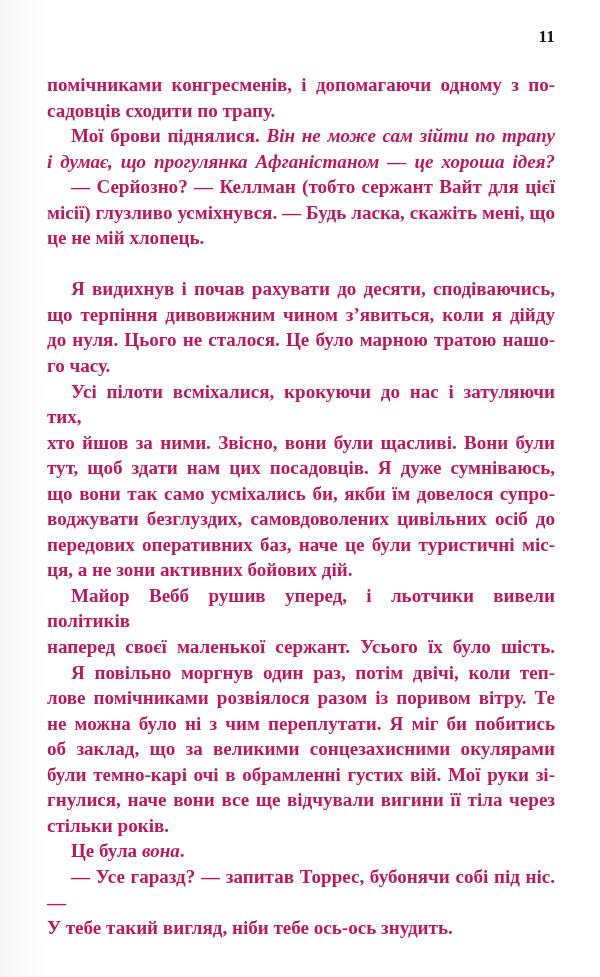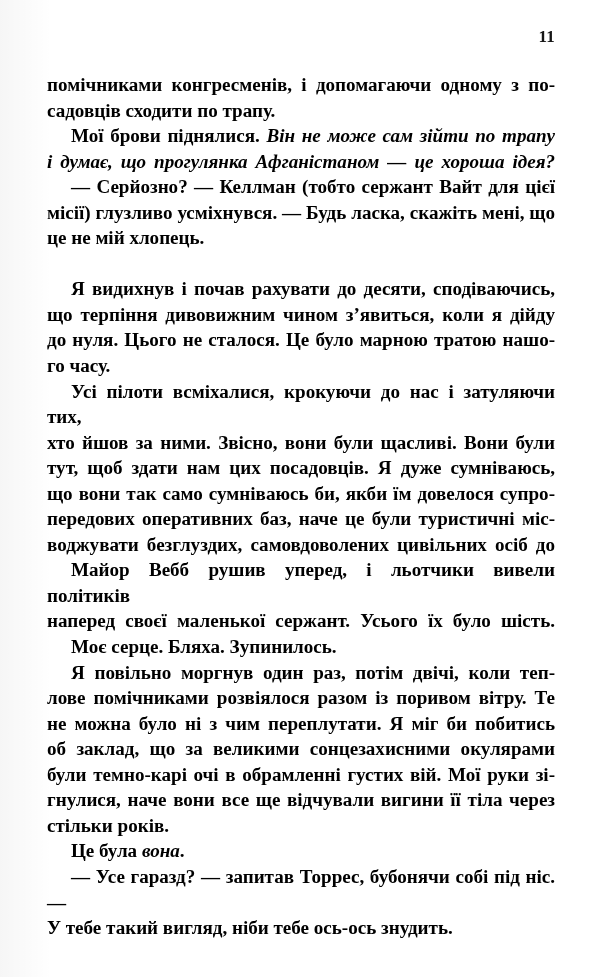--- a/index.html
+++ b/index.html
@@ -51,21 +51,21 @@
     width: 508px;
   }
 
   .ln {
     display: block;
     font-size: 19.1px;
     line-height: 25.55px;
     font-weight: 700;
     letter-spacing: -0.02px;
     white-space: pre;
-    color: #000000;
+    color: #be185d;
   }
   
   .ln.j {
     text-align: justify;
     text-align-last: justify;
     white-space: normal;
   }
   .ln.last { text-align: left; text-align-last: left; white-space: pre; }
 
   .ln i, .ln .it {
@@ -102,26 +102,26 @@
       <div class="ln j"><span>місії) глузливо усміхнувся. — Будь ласка, скажіть мені, що</span></div>
       <div class="ln last"><span>це не мій хлопець.</span></div>
       <div class="ln last"><span class="indent">&nbsp;</span></div>
       <div class="ln j"><span class="indent">&nbsp;</span><span>Я видихнув і почав рахувати до десяти, сподіваючись,</span></div>
       <div class="ln j"><span>що терпіння дивовижним чином з’явиться, коли я дійду</span></div>
       <div class="ln j"><span>до нуля. Цього не сталося. Це було марною тратою нашо-</span></div>
       <div class="ln last"><span>го часу.</span></div>
       <div class="ln j"><span class="indent">&nbsp;</span><span>Усі пілоти всміхалися, крокуючи до нас і затуляючи тих,</span></div>
       <div class="ln j"><span>хто йшов за ними. Звісно, вони були щасливі. Вони були</span></div>
       <div class="ln j"><span>тут, щоб здати нам цих посадовців. Я дуже сумніваюсь,</span></div>
-      <div class="ln j"><span>що вони так само сумніваюсь би, якби їм довелося супро-</span></div>
+      <div class="ln j"><span>що вони так само усміхались би, якби їм довелося супро-</span></div>
+      <div class="ln j"><span>воджувати безглуздих, самовдоволених цивільних осіб до</span></div>
       <div class="ln j"><span>передових оперативних баз, наче це були туристичні міс-</span></div>
-      <div class="ln j"><span>воджувати безглуздих, самовдоволених цивільних осіб до</span></div>
+      <div class="ln last"><span>ця, а не зони активних бойових дій.</span></div>
       <div class="ln j"><span class="indent">&nbsp;</span><span>Майор Вебб рушив уперед, і льотчики вивели політиків</span></div>
       <div class="ln j"><span>наперед своєї маленької сержант. Усього їх було шість.</span></div>
-      <div class="ln last"><span class="indent">&nbsp;</span><span>Моє серце. Бляха. Зупинилось.</span></div>
       <div class="ln j"><span class="indent">&nbsp;</span><span>Я повільно моргнув один раз, потім двічі, коли теп-</span></div>
       <div class="ln j"><span>лове помічниками розвіялося разом із поривом вітру. Те</span></div>
       <div class="ln j"><span>не можна було ні з чим переплутати. Я міг би побитись</span></div>
       <div class="ln j"><span>об заклад, що за великими сонцезахисними окулярами</span></div>
       <div class="ln j"><span>були темно-карі очі в обрамленні густих вій. Мої руки зі-</span></div>
       <div class="ln j"><span>гнулися, наче вони все ще відчували вигини її тіла через</span></div>
       <div class="ln last"><span>стільки років.</span></div>
       <div class="ln last"><span class="indent">&nbsp;</span><span>Це була </span><i>вона</i><span>.</span></div>
       <div class="ln j"><span class="indent">&nbsp;</span><span>— Усе гаразд? — запитав Торрес, бубонячи собі під ніс. —</span></div>
       <div class="ln last"><span>У тебе такий вигляд, ніби тебе ось-ось знудить.</span></div>

